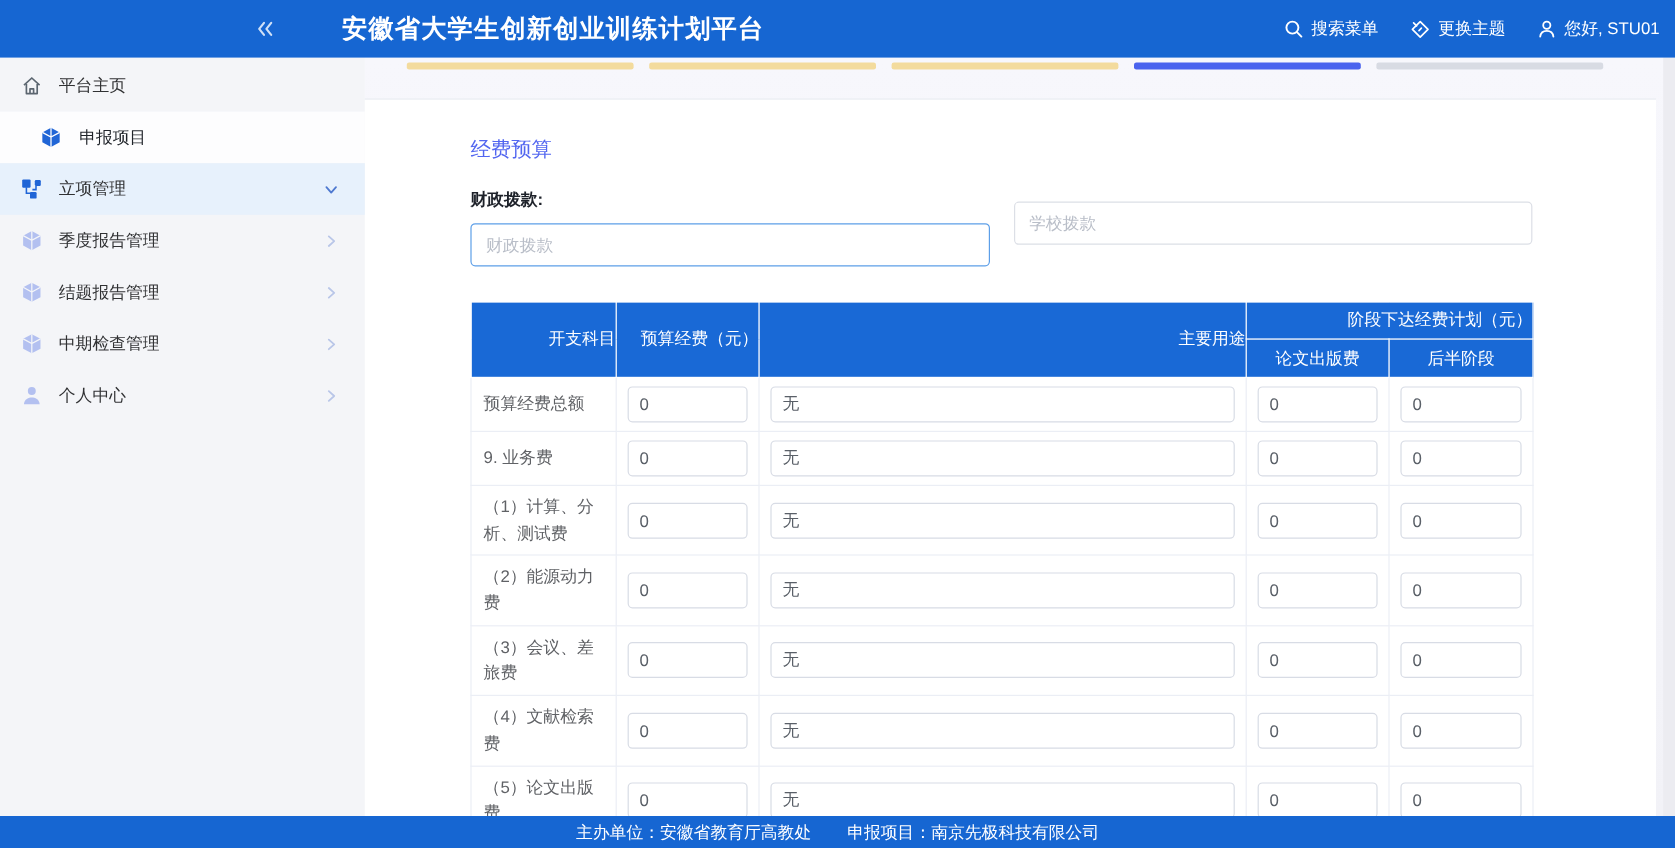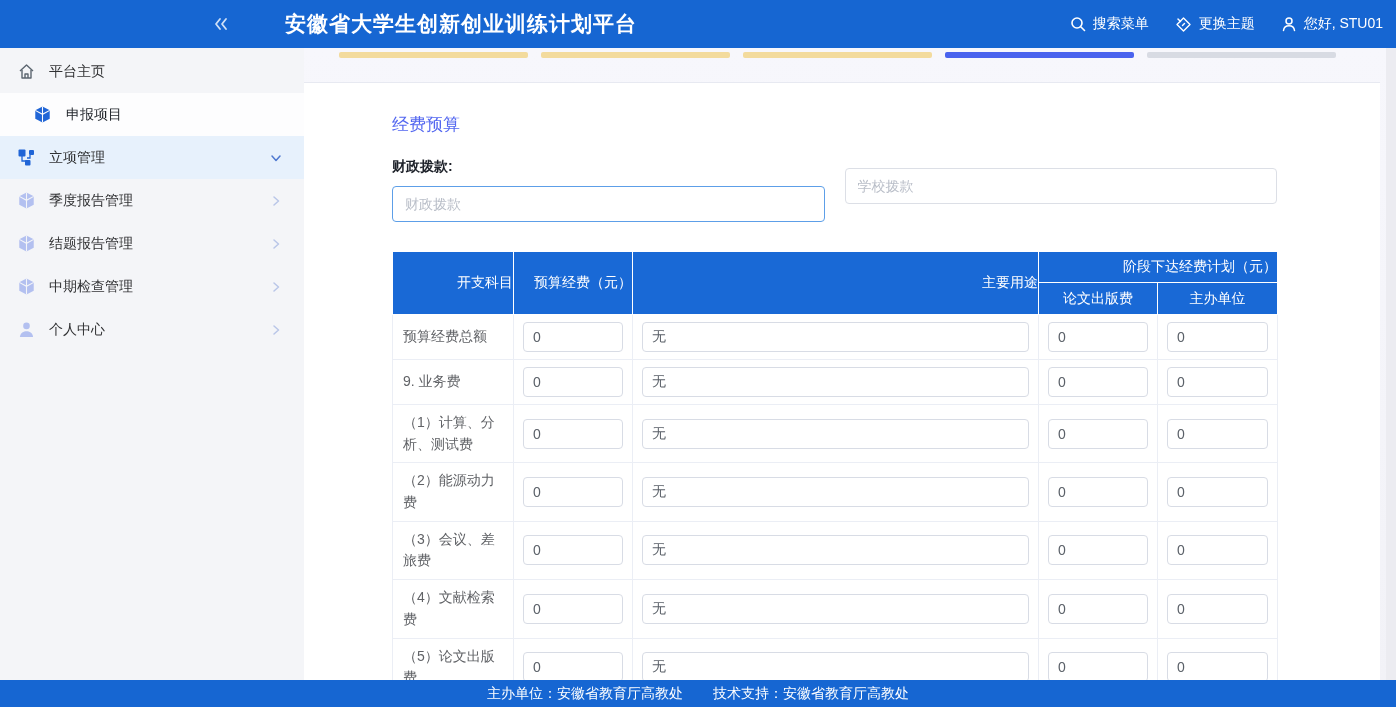--- a/index.html
+++ b/index.html
@@ -255,21 +255,21 @@
         </colgroup>
       <thead>
         <tr class="hr1">
           <th rowspan="2">开支科目</th>
           <th rowspan="2">预算经费（元）</th>
           <th rowspan="2">主要用途</th>
           <th colspan="2">阶段下达经费计划（元）</th>
         </tr>
         <tr class="hr2">
           <th>论文出版费</th>
-          <th>主办单位</th>
+          <th>后半阶段</th>
         </tr>
       </thead>
       <tbody>
         <tr>
           <td class="subject">预算经费总额</td>
           <td><input class="cell-input" value="0" style=""></td>
           <td><input class="cell-input" value="无" style=""></td>
           <td><input class="cell-input" value="0" style=""></td>
           <td><input class="cell-input" value="0" style=""></td>
         </tr>
@@ -318,14 +318,14 @@
 
       </tbody>
     </table>
   </div>
 
   <div class="scroll-track"></div>
 </div>
 
 <div class="app-footer">
   <span>主办单位：安徽省教育厅高教处</span>
-  <span>技术支持：安徽省教育厅高教处</span>
+  <span>申报项目：南京先极科技有限公司</span>
 </div>
 
 </body></html>

